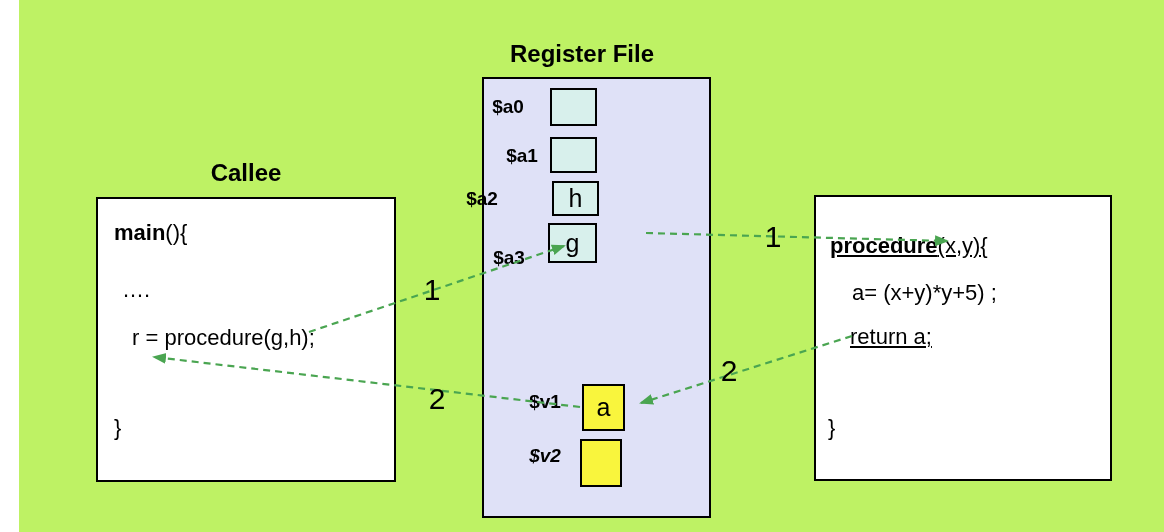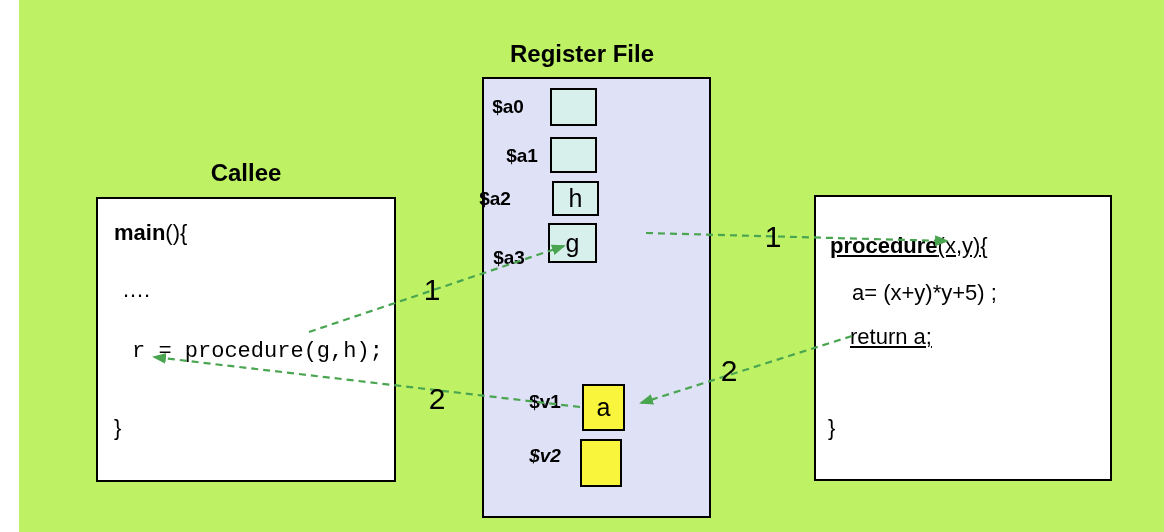--- a/index.html
+++ b/index.html
@@ -71,38 +71,38 @@
 <body>
 
 <div class="canvas">
 
   <div class="box-title" style="left:463px; top:40px; width:200px;">Register File</div>
   <div class="box-title" style="left:77px; top:159px; width:300px;">Callee</div>
 
   <div class="panel" style="left:77px; top:197px; width:300px; height:285px;"></div>
   <div class="code-line" style="left:95px; top:220px;"><span class="kw">main</span><span>(){</span></div>
   <div class="code-line" style="left:103px; top:277px;">….</div>
-  <div class="code-line" style="left:113px; top:339px;font-family:Liberation Mono, monospace;">r = procedure(g,h);</div>
+  <div class="code-line" style="left:113px; top:325px;">r = procedure(g,h);</div>
   <div class="code-line" style="left:95px; top:415px;">}</div>
 
   <div class="panel" style="left:795px; top:195px; width:298px; height:286px;"></div>
   <div class="code-line" style="left:811px; top:233px;text-decoration:underline;"><span class="kw">procedure</span><span>(x,y){</span></div>
   <div class="code-line" style="left:833px; top:280px;">a= (x+y)*y+5) ;</div>
   <div class="code-line" style="left:831px; top:324px;text-decoration:underline;">return a;</div>
   <div class="code-line" style="left:809px; top:415px;">}</div>
 
   <div class="panel regfile-panel" style="left:463px; top:77px; width:229px; height:441px;"></div>
 
   <div class="reg-label" style="left:458px; top:93px;">$a0</div>
   <div class="reg-box abox" style="left:531px; top:88px; width:47px; height:38px;"></div>
 
   <div class="reg-label" style="left:472px; top:142px;">$a1</div>
   <div class="reg-box abox" style="left:531px; top:137px; width:47px; height:36px;"></div>
 
-  <div class="reg-label" style="left:445px; top:185px;">$a2</div>
+  <div class="reg-label" style="left:432px; top:185px;">$a2</div>
   <div class="reg-box abox" style="left:533px; top:181px; width:47px; height:35px;">h</div>
 
   <div class="reg-label" style="left:459px; top:244px;">$a3</div>
   <div class="reg-box abox" style="left:529px; top:223px; width:49px; height:40px;">g</div>
 
   <div class="reg-label" style="left:495px; top:388px;">$v1</div>
   <div class="reg-box vbox" style="left:563px; top:384px; width:43px; height:47px;">a</div>
 
   <div class="reg-label" style="left:495px; top:442px;font-style:italic;">$v2</div>
   <div class="reg-box vbox" style="left:561px; top:439px; width:42px; height:48px;"></div>

